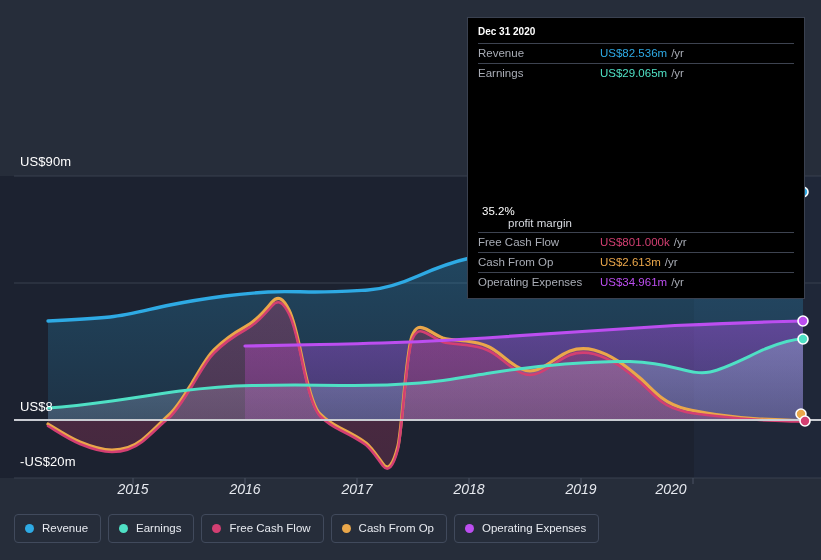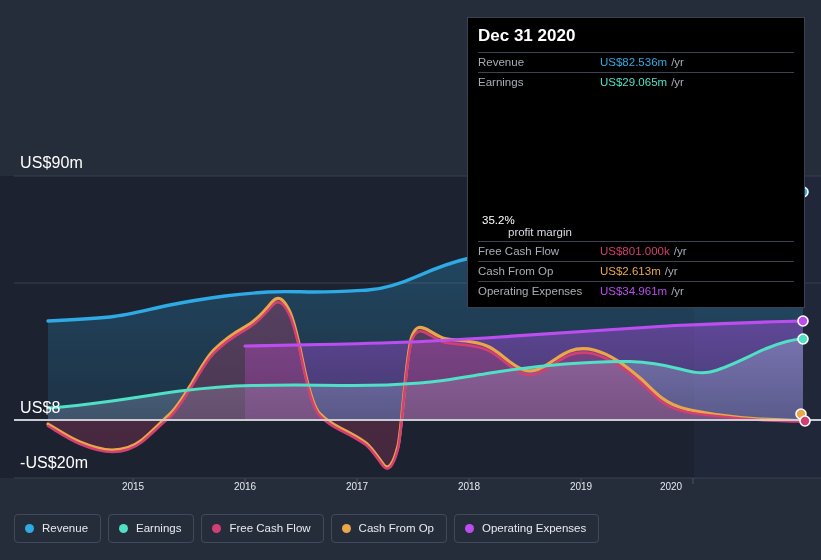--- a/index.html
+++ b/index.html
@@ -26,49 +26,50 @@
     position: absolute;
     left: 0; top: 0;
     width: 821px;
     height: 500px;
     display: block;
   }
 
   
   .y-axis-label {
     position: absolute;
-    font-size: 16px;
+    font-size: 13px;
     color: #ffffff;
     letter-spacing: .1px;
     white-space: nowrap;
     z-index: 6;
   }
   .x-axis-label {
     position: absolute;
-    font-size: 10px;
+    font-size: 14px;
     color: #e6e9ef;
     transform: translateX(-50%);
     white-space: nowrap;
     z-index: 6;
+    font-style: italic;
   }
 
   
   #tooltip {
     position: absolute;
     left: 467px;
     top: 17px;
     width: 338px;
     background: #000000;
     border: 1px solid #3a4150;
     box-sizing: border-box;
     padding: 7px 10px 6px 10px;
     z-index: 20;
   }
   #tooltip .tt-title {
-    font-size: 17px;
+    font-size: 10px;
     font-weight: bold;
     color: #ffffff;
     padding: 1px 0 6px 0;
   }
   .tt-row {
     display: flex;
     align-items: baseline;
     border-top: 1px solid #3d4350;
     padding: 3px 0 3px 0;
     font-size: 11.5px;

